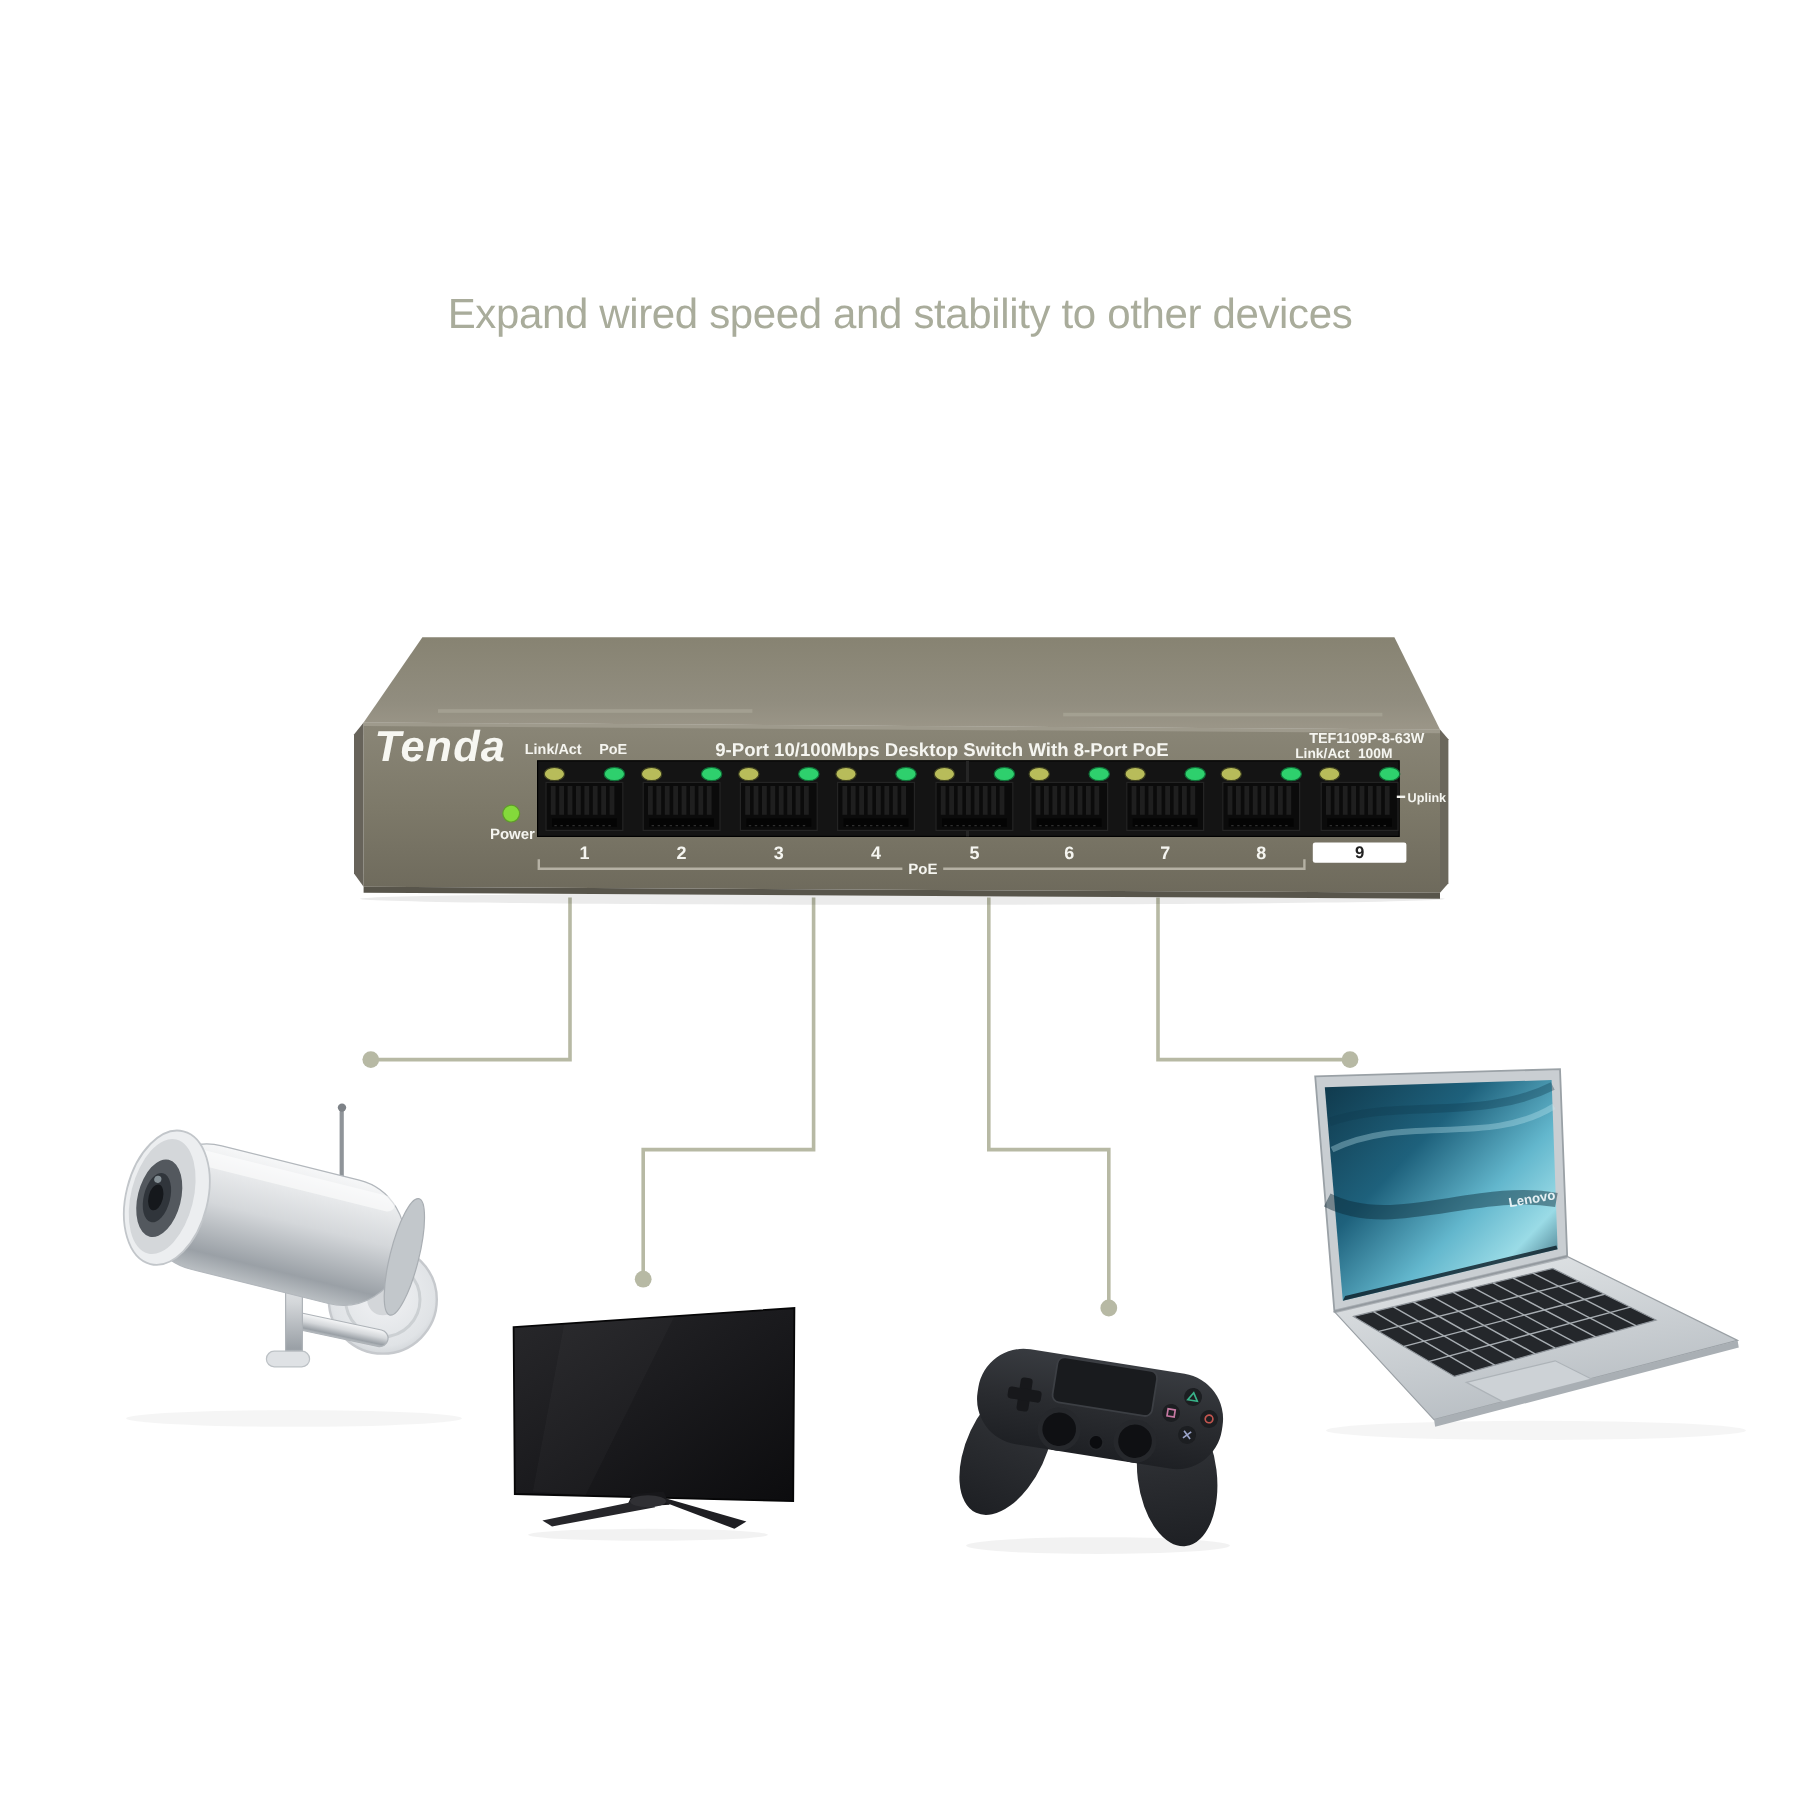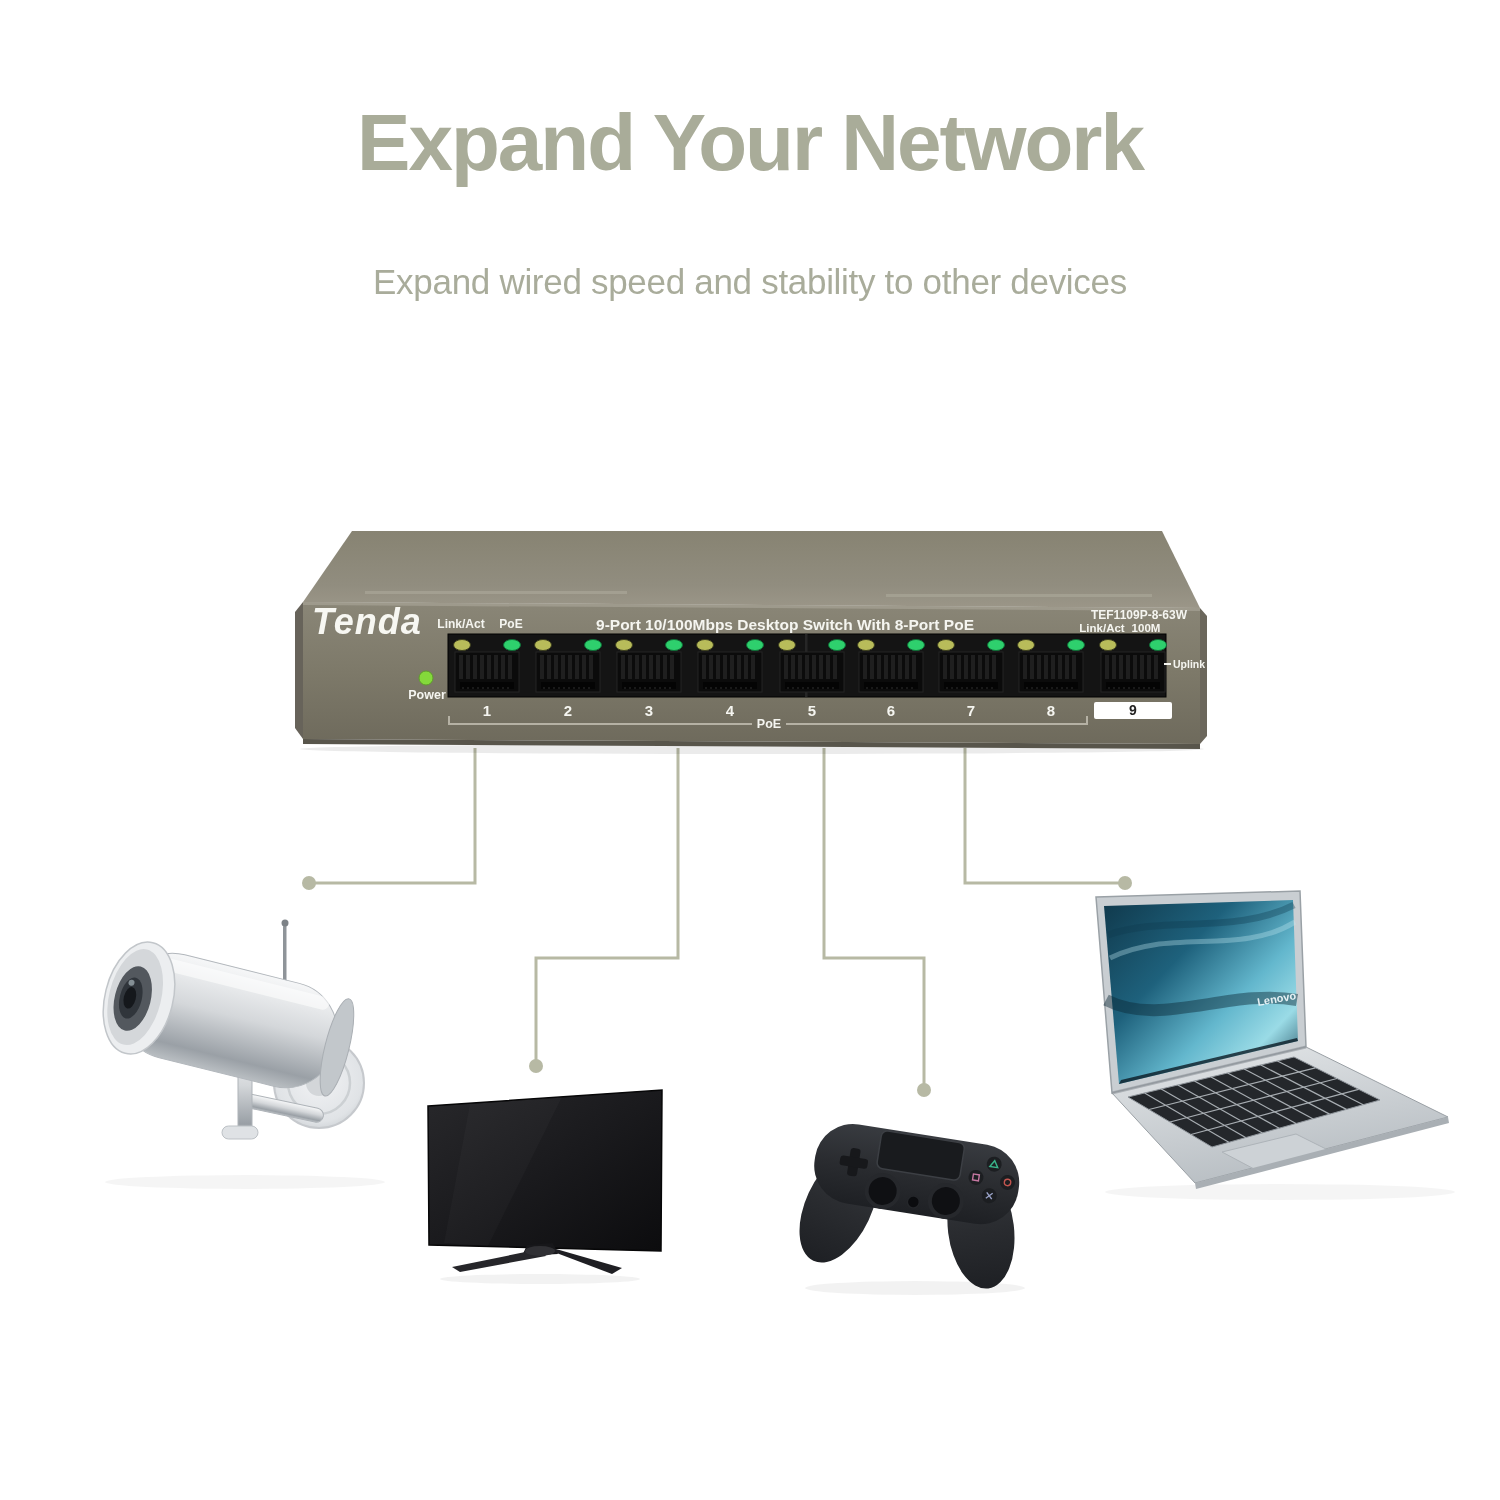--- a/index.html
+++ b/index.html
@@ -1,30 +1,29 @@
 <!DOCTYPE html>
 <html><head>
 <meta charset="utf-8">
 <style>
   html,body{margin:0;padding:0;background:#fff;}
   .canvas{position:relative;width:1500px;height:1500px;background:#ffffff;overflow:hidden;
           font-family:"Liberation Sans",sans-serif;}
   .title{position:absolute;top:103px;left:0;width:100%;text-align:center;
          font-size:80px;font-weight:bold;letter-spacing:-2px;color:#a9ac99;line-height:1;}
-  .subtitle{position:absolute;top:254px;left:0;width:100%;text-align:center;
+  .subtitle{position:absolute;top:234px;left:0;width:100%;text-align:center;
             font-size:35px;line-height:55px;color:#a9ac9b;font-weight:400;letter-spacing:-0.3px;}
   .scene{position:absolute;left:0;top:0;width:1500px;height:1500px;}
   svg text{font-family:"Liberation Sans",sans-serif;}
 </style>
 </head>
 <body>
 
 <div class="canvas">
 
-  <div class="title">Expand Your Network</div>
   <div class="subtitle">
     <span>Expand wired speed and stability to other devices</span><br>
   </div>
 
   <svg class="scene" viewBox="0 0 1500 1500">
     <defs>
       <linearGradient id="gradTop" x1="0" y1="531" x2="0" y2="608" gradientUnits="userSpaceOnUse">
         <stop offset="0" stop-color="#878372"></stop>
           <stop offset="0.7" stop-color="#918d7f"></stop>
           <stop offset="1" stop-color="#9b9688"></stop>

